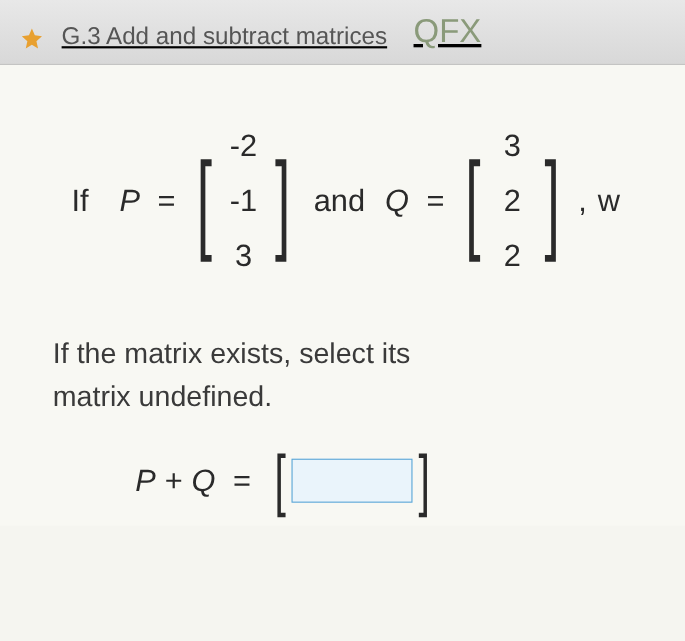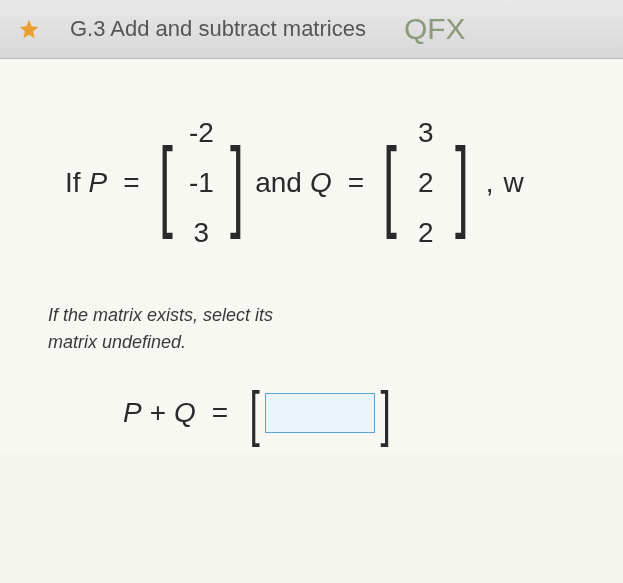--- a/index.html
+++ b/index.html
@@ -8,22 +8,23 @@
       height: 583px;
       font-family: Verdana, Arial, sans-serif;
       background: #f5f5f0;
       overflow: hidden;
     }
     .header {
       background: linear-gradient(to bottom, #e8e8e8, #d8d8d8);
       padding: 12px 18px;
       border-bottom: 1px solid #b8b8b8;
       display: flex;
-      align-items: center;
-      gap: 30px;
+      align-items: flex-end;
+      gap: 16px;
+      text-decoration: underline;
     }
     .star-icon {
       width: 22px;
       height: 22px;
       flex-shrink: 0;
     }
     .title-text {
       font-size: 22px;
       color: #555;
       font-weight: normal;
@@ -39,21 +40,21 @@
     }
     .problem-row {
       display: flex;
       align-items: center;
       font-size: 28px;
       color: #2a2a2a;
       margin-bottom: 45px;
       margin-left: 25px;
     }
     .if-text {
-      margin-right: 0;
+      margin-right: 20px;
       text-align: right;
     }
     .var-name {
       font-style: italic;
       margin: 0 8px;
     }
     .equals {
       margin: 0 8px;
     }
     .matrix {
@@ -73,27 +74,26 @@
       flex-direction: column;
       gap: 18px;
       padding: 8px 6px;
       font-size: 28px;
       text-align: center;
     }
     .matrix-col span {
       min-width: 32px;
     }
     .and-text {
-      margin: 0 0;
+      margin: 0 10px;
     }
     .comma { margin-left: 6px; }
     .trailing { margin-left: 10px; }
     .instruction {
-      font-size: 18px;
-      font-style: italic;
+      font-size: 26px;
       color: #3a3a3a;
       line-height: 1.5;
       margin-bottom: 35px;
       margin-left: 8px;
     }
     .answer-row {
       display: flex;
       align-items: center;
       font-size: 28px;
       color: #2a2a2a;

